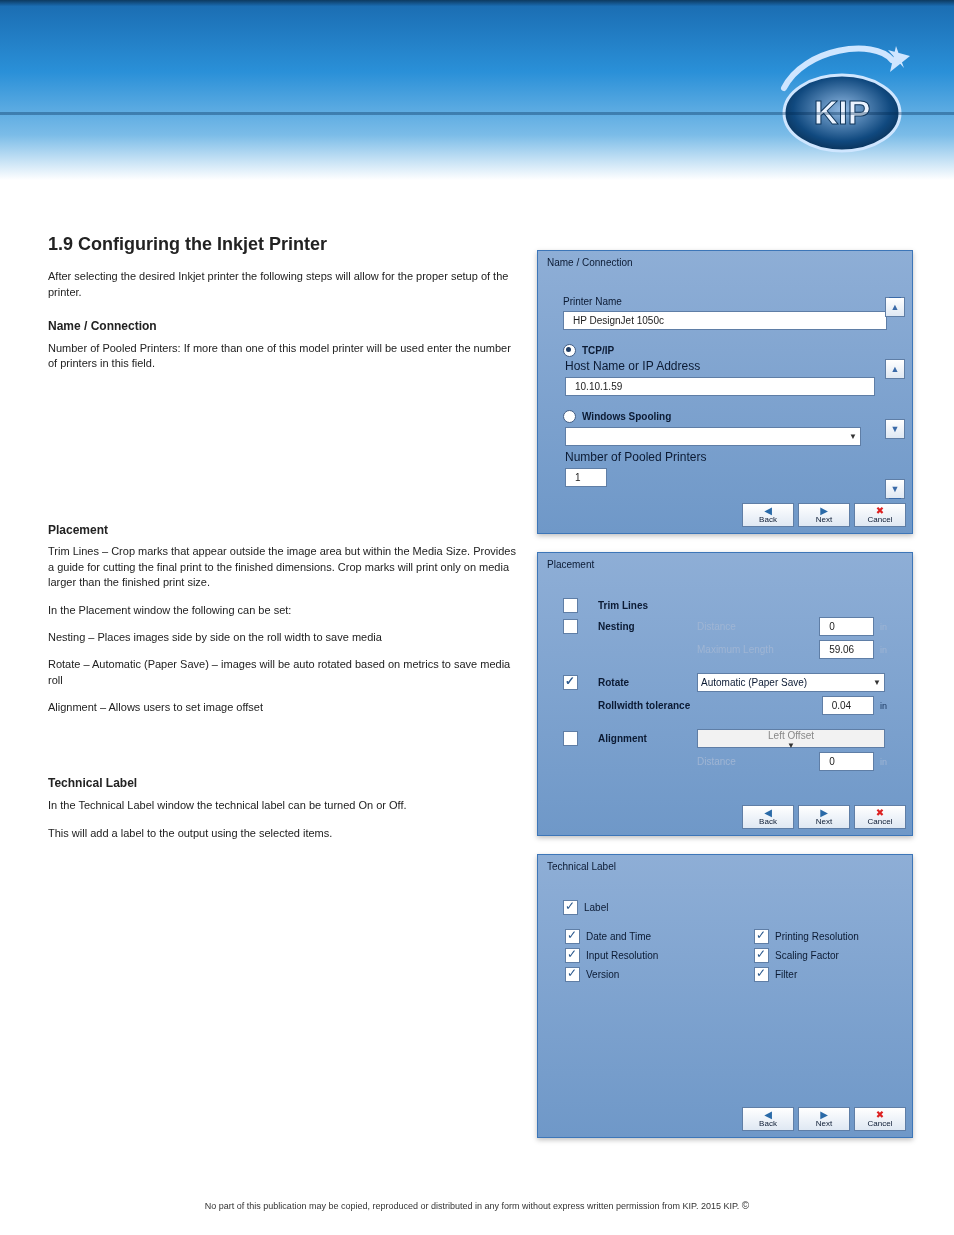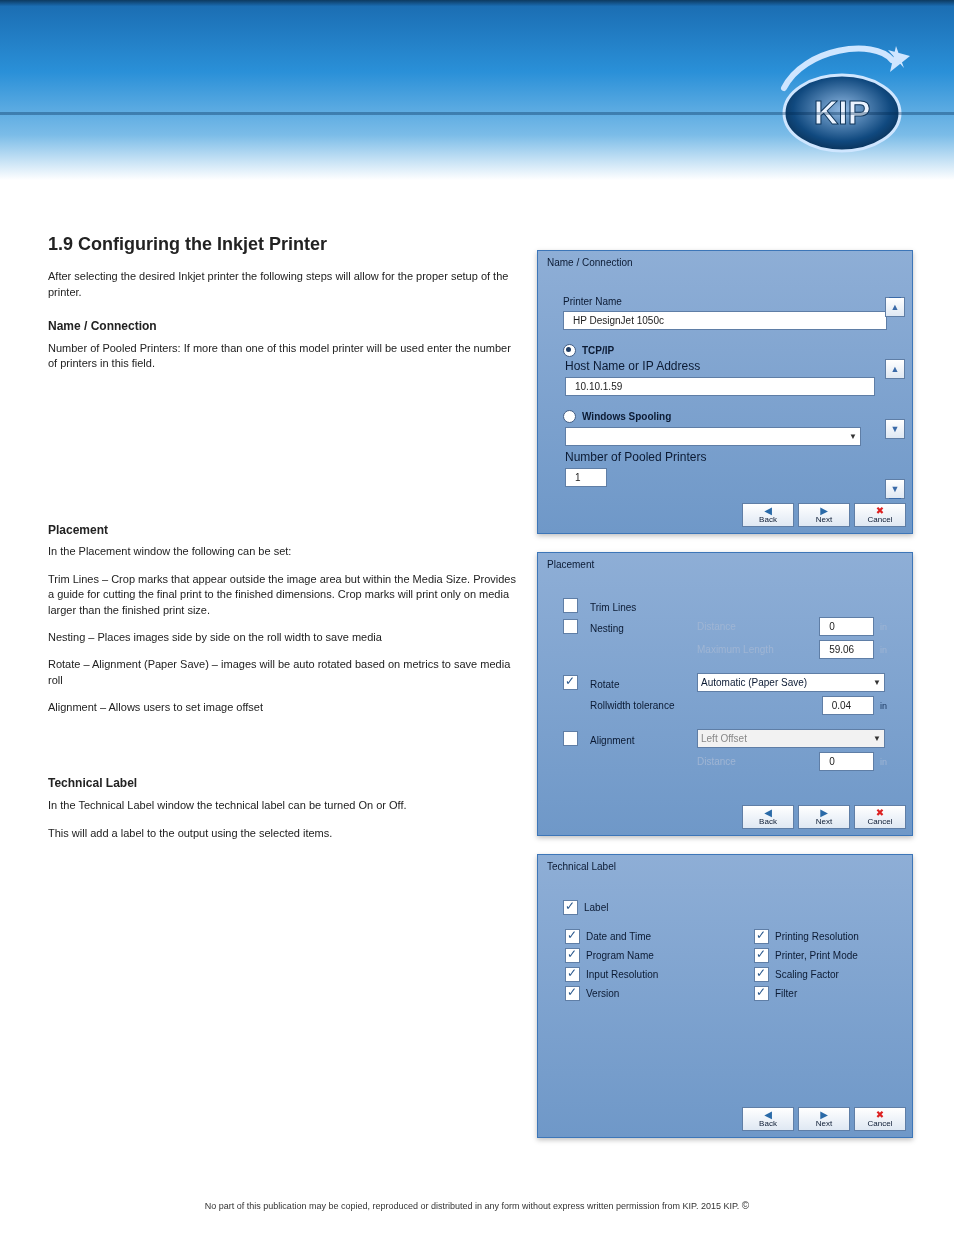--- a/index.html
+++ b/index.html
@@ -35,21 +35,21 @@
   .nav-btn{width:50px;height:22px;border:1px solid #5f7ea6;background:linear-gradient(#fff,#dfe8f3);font-size:8px;display:flex;flex-direction:column;align-items:center;justify-content:center;line-height:1;cursor:pointer;}
   .nav-btn .glyph{font-size:10px;color:#2a6aa8;line-height:1;}
   .nav-btn.cancel .glyph{color:#d22;}
   .scroll-btn{position:absolute;right:7px;width:18px;height:18px;border:1px solid #5f7ea6;background:linear-gradient(#fff,#dfe8f3);display:flex;align-items:center;justify-content:center;font-size:9px;color:#3a6aa8;cursor:pointer;}
   .footer{position:absolute;left:0;right:0;bottom:24px;text-align:center;font-size:9px;color:#333;}
   .footer .c{font-size:10px;}
   .sublabel{margin-left:18px;font-size:12px;color:#0b1a33;}
   .spacer6{height:6px;}
   .spacer14{height:14px;}
   .indent{margin-left:18px;}
-  .grp-left{width:128px;flex:none;display:flex;align-items:flex-end;gap:12px;}
+  .grp-left{width:128px;flex:none;display:flex;align-items:center;gap:20px;font-weight:bold;}
   .tlrow{display:flex;gap:40px;margin:4px 0 4px 18px;}
   .tlitem{display:flex;align-items:center;gap:6px;width:160px;}
 </style>
 </head>
 <body>
 
 <div class="page">
   <div class="banner">
     <svg class="logo" viewBox="0 0 150 150">
       <defs>
@@ -69,24 +69,24 @@
   <div class="left-col">
     <h1>1.9 Configuring the Inkjet Printer</h1>
     <p>After selecting the desired Inkjet printer the following steps will allow for the proper setup of the printer.</p>
 
     <h2>Name / Connection</h2>
     <p>Number of Pooled Printers: If more than one of this model printer will be used enter the number of printers in this field.</p>
 
     <div style="height:120px;"></div>
 
     <h2>Placement</h2>
+    <p>Trim Lines – Crop marks that appear outside the image area but within the Media Size. Provides a guide for cutting the final print to the finished dimensions. Crop marks will print only on media larger than the finished print size.</p>
     <p>In the Placement window the following can be set:</p>
-    <p>Trim Lines – Crop marks that appear outside the image area but within the Media Size. Provides a guide for cutting the final print to the finished dimensions. Crop marks will print only on media larger than the finished print size.</p>
     <p>Nesting – Places images side by side on the roll width to save media</p>
-    <p>Rotate – Alignment (Paper Save) – images will be auto rotated based on metrics to save media roll</p>
+    <p>Rotate – Automatic (Paper Save) – images will be auto rotated based on metrics to save media roll</p>
     <p>Alignment – Allows users to set image offset</p>
 
     <div style="height:30px;"></div>
 
     <h2>Technical Label</h2>
     <p>In the Technical Label window the technical label can be turned On or Off.</p>
     <p>This will add a label to the output using the selected items.</p>
   </div>
 
   <div class="right-col">
@@ -204,21 +204,21 @@
           <span class="unit">in</span>
         </div>
 
         <div class="spacer6"></div>
 
         <div class="row">
           <div class="grp-left">
             <span class="chk"></span>
             <span>Alignment</span>
           </div>
-          <span class="select disabled" style="width:180px;">
+          <span class="select disabled" style="width:180px;flex-direction:column;">
             <span>Left Offset</span>
             <span class="arr">▼</span>
           </span>
         </div>
 
         <div class="row">
           <div class="grp-left"></div>
           <span class="dim" style="width:120px;">Distance</span>
           <span class="field xs">0</span>
           <span class="unit dim">in</span>
@@ -252,30 +252,20 @@
         <div class="spacer6"></div>
 
         <div class="tlrow">
           <div class="tlitem">
               <span class="chk sel"></span>
               <span>Date and Time</span>
             </div>
           <div class="tlitem">
               <span class="chk sel"></span>
               <span>Printing Resolution</span>
-            </div>
-        </div>
-        <div class="tlrow">
-          <div class="tlitem">
-              <span class="chk sel"></span>
-              <span>Program Name</span>
-            </div>
-          <div class="tlitem">
-              <span class="chk sel"></span>
-              <span>Printer, Print Mode</span>
             </div>
         </div>
         <div class="tlrow">
           <div class="tlitem">
               <span class="chk sel"></span>
               <span>Input Resolution</span>
             </div>
           <div class="tlitem">
               <span class="chk sel"></span>
               <span>Scaling Factor</span>

